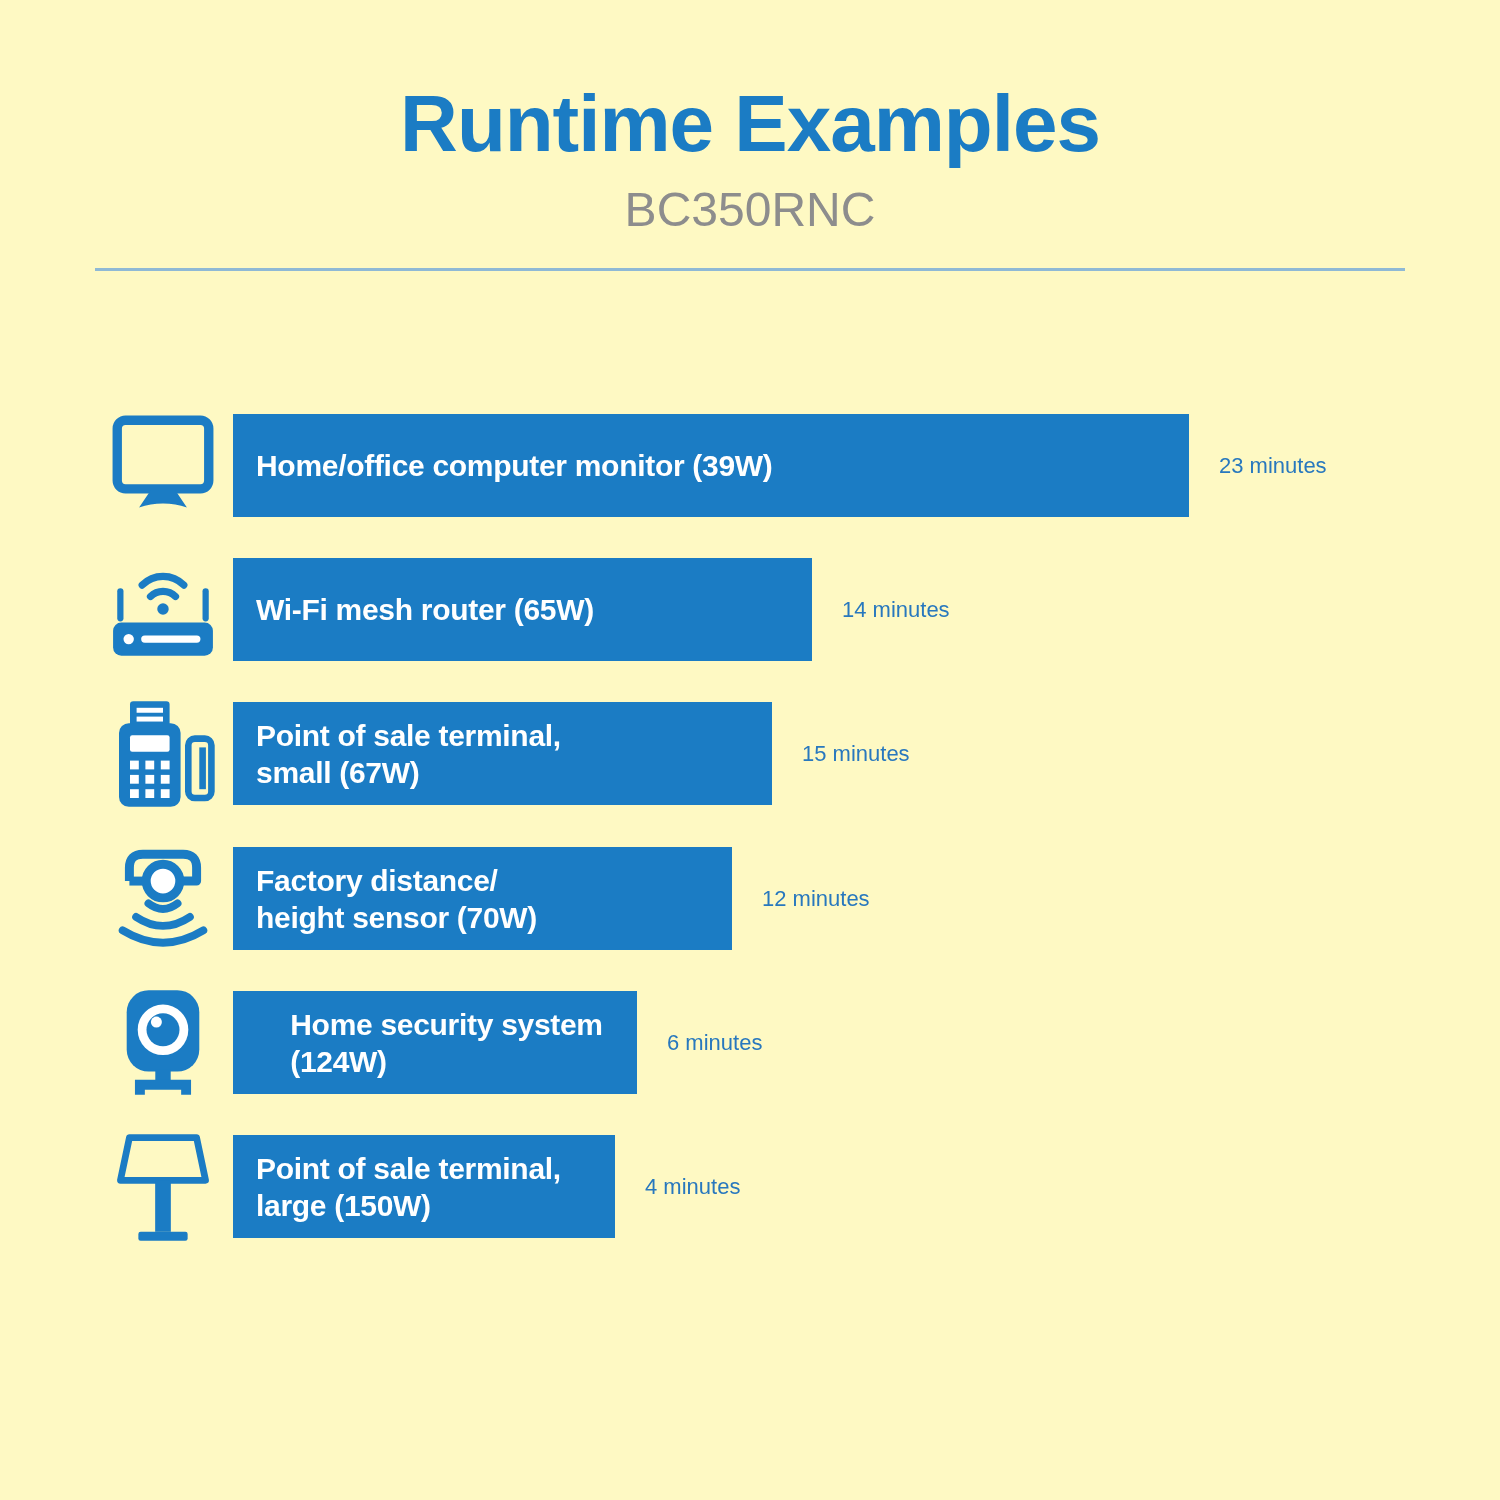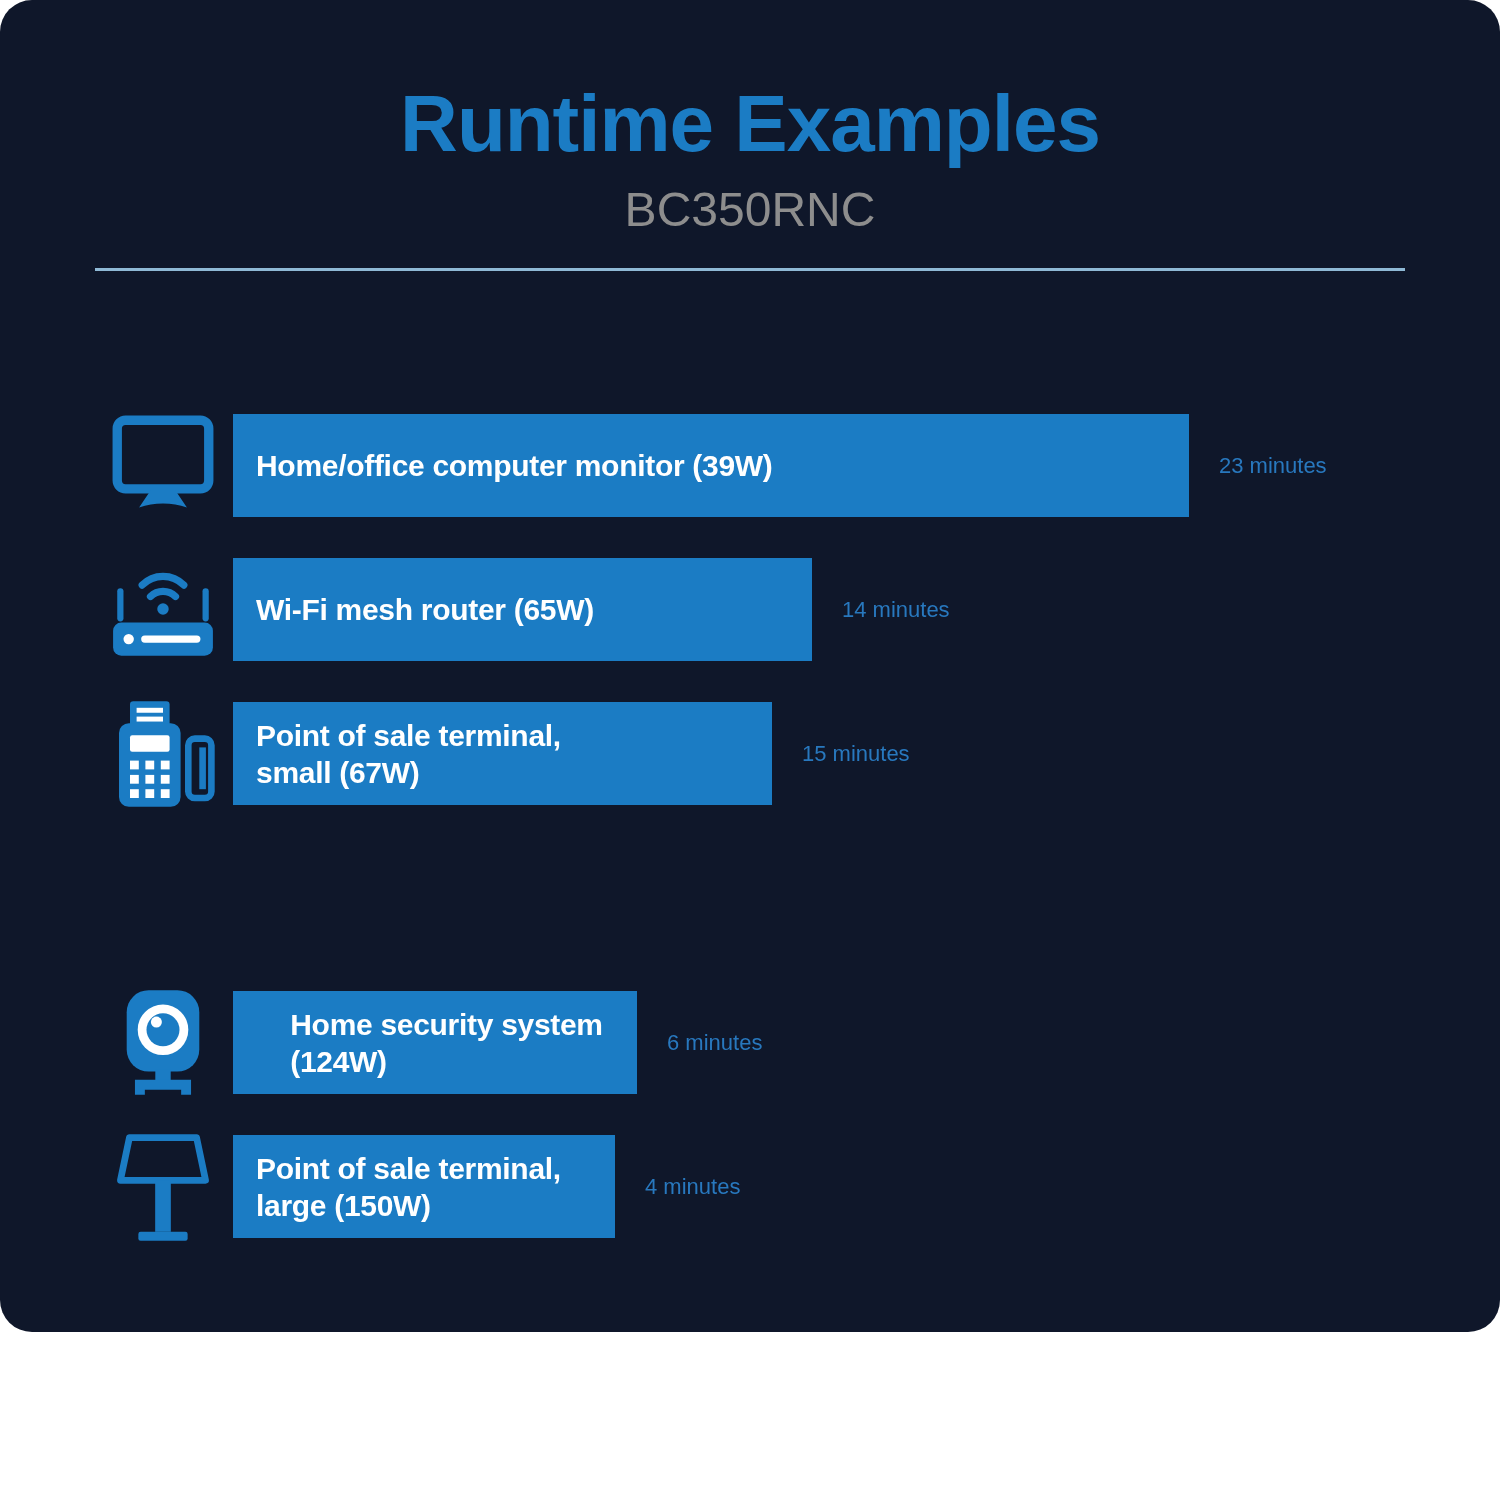--- a/index.html
+++ b/index.html
@@ -1,23 +1,22 @@
 <!DOCTYPE html>
 <html><head>
 <meta charset="utf-8">
 <style>
   html, body { margin: 0; padding: 0; background: #ffffff; }
   .canvas {
     position: relative;
     width: 1500px;
-    height: 1332px;
-    background: #0f172a;
+    height: 1500px;
+    background: #fef9c3;
     overflow: hidden;
     font-family: "Liberation Sans", sans-serif;
-    border-radius: 32px;
   }
   .title {
     position: absolute;
     top: 78px;
     left: 0;
     width: 100%;
     text-align: center;
     font-size: 80px;
     font-weight: bold;
     letter-spacing: -1px;
@@ -146,20 +145,37 @@
         <rect x="83" y="44" width="6" height="38" fill="currentColor"></rect>
       </svg>
     </div>
     <div class="bar" style="width: 539px;">
       <span class="bar-label">Point of sale terminal,
 small (67W)</span>
     </div>
     <div class="value">15 minutes</div>
   </div>
 
+  <div class="row" style="top:847px">
+    <div class="icon-box">
+      <svg width="114" height="112" viewBox="0 0 100 100">
+        <path d="M20 34 V22 Q20 10 32 10 H68 Q80 10 80 22 V34 H64" fill="none" stroke="currentColor" stroke-width="8" stroke-linejoin="round"></path>
+        <path d="M20 34 H36" fill="none" stroke="currentColor" stroke-width="8"></path>
+        <circle cx="50" cy="34" r="15" fill="#ffffff" stroke="currentColor" stroke-width="8"></circle>
+        <path d="M37 54 Q50 64 63 54" fill="none" stroke="currentColor" stroke-width="7" stroke-linecap="round"></path>
+        <path d="M26 66 Q50 82 74 66" fill="none" stroke="currentColor" stroke-width="7" stroke-linecap="round"></path>
+        <path d="M14 78 Q50 100 86 78" fill="none" stroke="currentColor" stroke-width="7" stroke-linecap="round"></path>
+      </svg>
+    </div>
+    <div class="bar" style="width: 499px;">
+      <span class="bar-label">Factory distance/
+height sensor (70W)</span>
+    </div>
+    <div class="value">12 minutes</div>
+  </div>
 
   <div class="row" style="top:991px">
     <div class="icon-box">
       <svg width="112" height="110" viewBox="0 0 100 100">
         <rect x="17" y="2" width="66" height="74" rx="20" fill="currentColor"></rect>
         <circle cx="50" cy="38" r="23" fill="#ffffff"></circle>
         <circle cx="50" cy="38" r="15" fill="currentColor"></circle>
         <circle cx="44" cy="31" r="5" fill="#ffffff"></circle>
         <rect x="43" y="74" width="14" height="10" fill="currentColor"></rect>
         <path d="M29 97 V88 H71 V97" fill="none" stroke="currentColor" stroke-width="9"></path>

